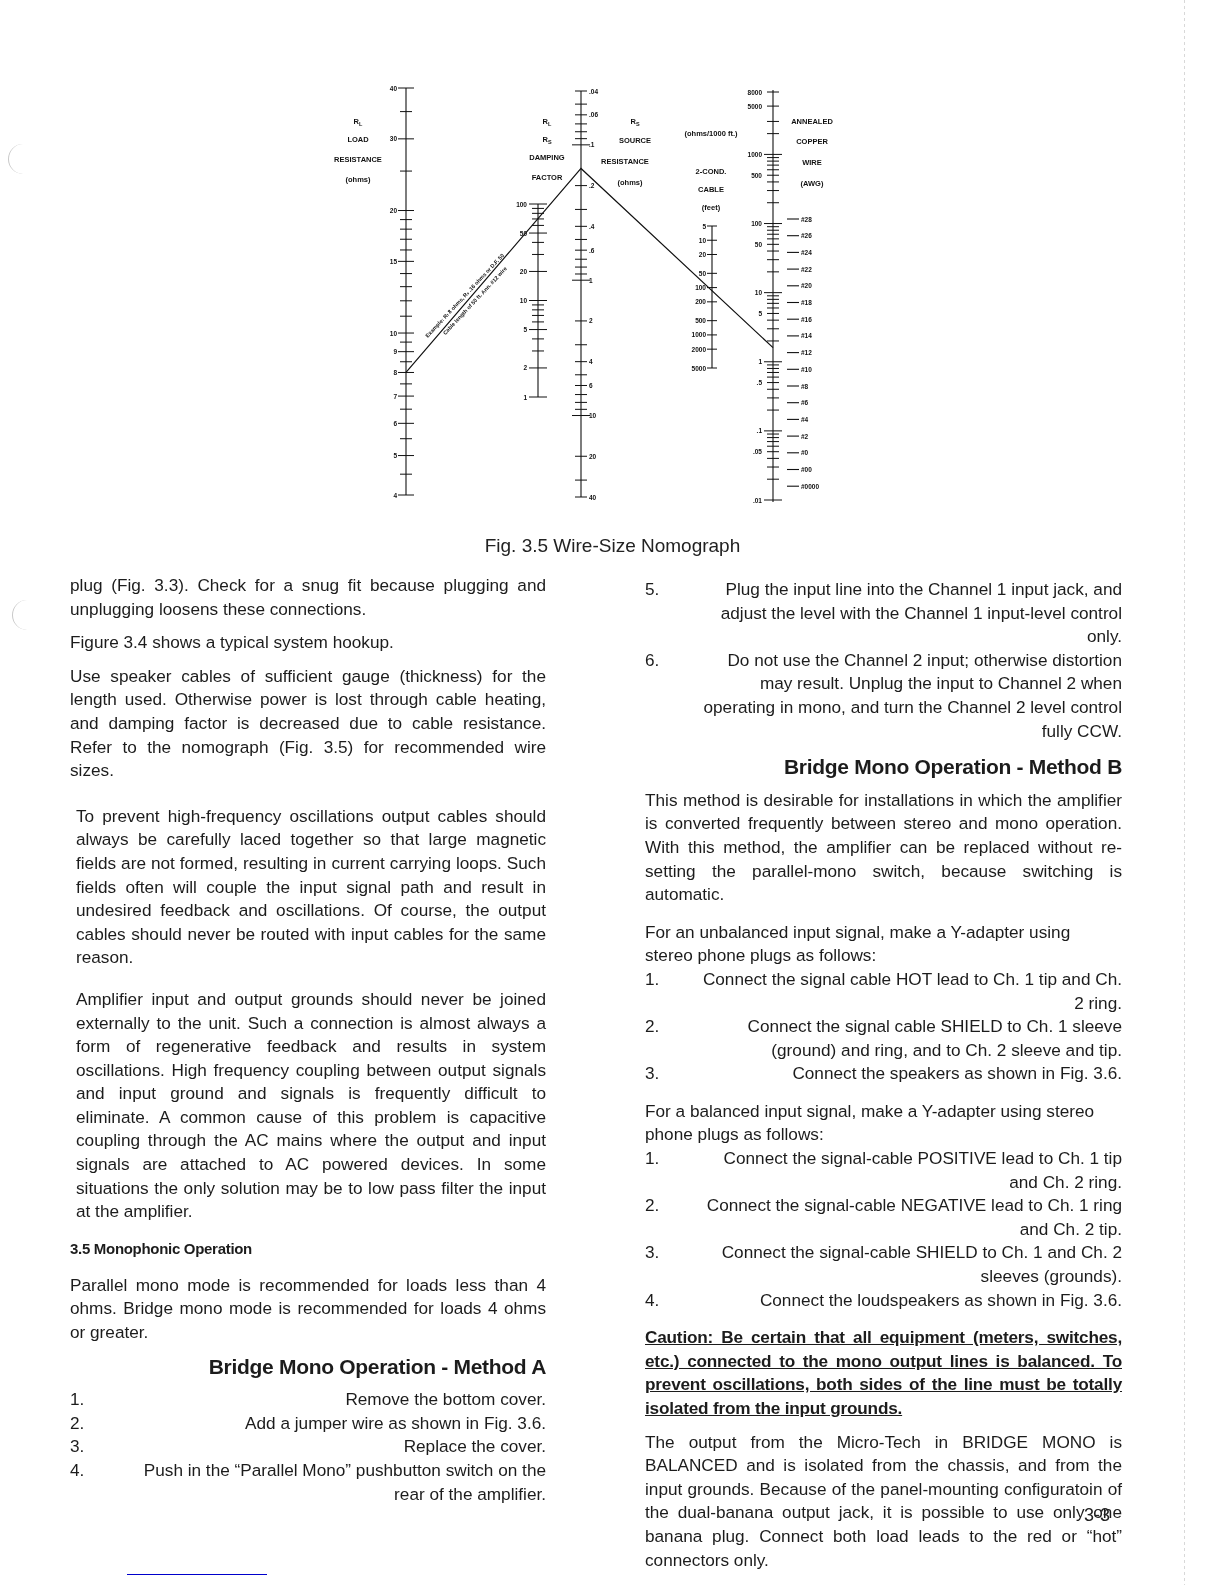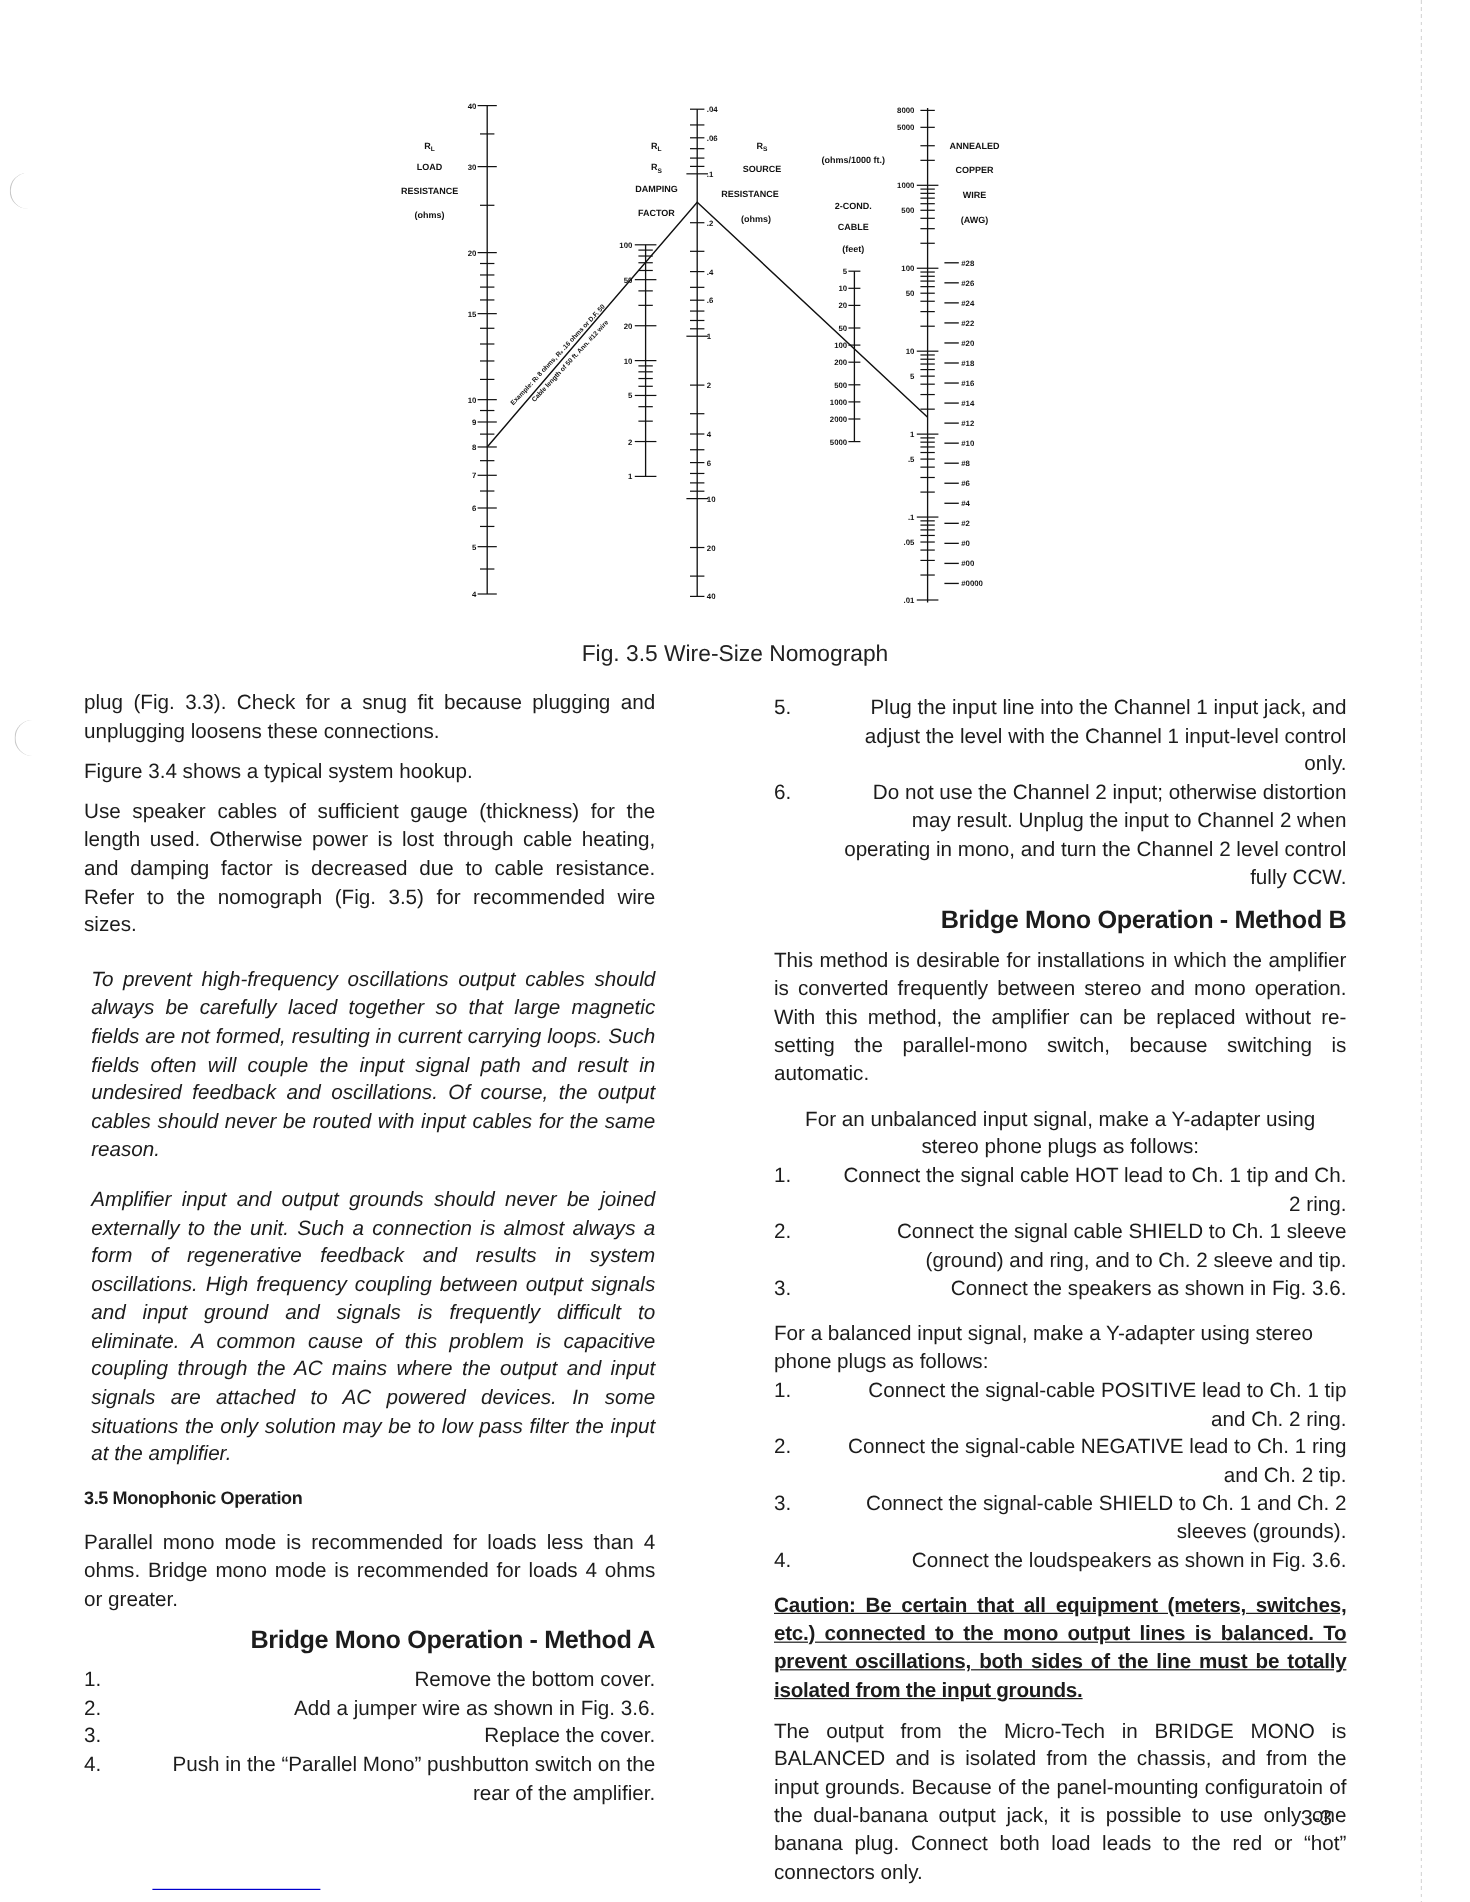--- a/index.html
+++ b/index.html
@@ -28,21 +28,21 @@
   .fig-caption {
     position: absolute; left: 0; width: 1225px; top: 535px; text-align: center;
     font-size: 19px; color: #222;
   }
 
   .col { position: absolute; font-size: 17.2px; line-height: 23.6px; color: #1c1c1c; }
   .col-left { left: 70px; top: 574px; width: 476px; }
   .col-right { left: 645px; top: 578px; width: 477px; }
   .col p { margin: 0 0 10px 0; text-align: justify; }
   .col p.tight { margin-bottom: 0; }
-  .indent { padding-left: 6px; font-style: italic; }
+  .indent { padding-left: 6px; }
   .sec-heading { font-size: 15px; font-weight: bold; margin: 4px 0 10px 0; letter-spacing: -0.3px; line-height: 30px; }
   .sub-heading { font-size: 21px; font-weight: bold; margin: 6px 0 10px 0; letter-spacing: -0.3px; text-align: right; }
   ol.steps { list-style: none; margin: 0 0 10px 0; padding: 0; }
   ol.steps li { display: flex; }
   ol.steps li .num { width: 46px; flex: 0 0 46px; }
   ol.steps li .txt { flex: 1; text-align: right; }
   .caution { font-weight: bold; text-align: justify; margin: 0 0 10px 0; letter-spacing: -0.2px; text-decoration: underline; }
   .page-number { position: absolute; left: 1084px; top: 1505px; font-size: 18px; color: #222; }
 </style>
 </head>
@@ -369,21 +369,21 @@
         <span class="num">5.</span>
         <span class="txt">Plug the input line into the Channel 1 input jack, and adjust the level with the Channel 1 input-level control only.</span>
       </li>
       <li>
         <span class="num">6.</span>
         <span class="txt">Do not use the Channel 2 input; otherwise distortion may result. Unplug the input to Channel 2 when operating in mono, and turn the Channel 2 level control fully CCW.</span>
       </li>
     </ol>
   <div class="sub-heading">Bridge Mono Operation - Method B</div>
   <p style="margin-bottom:14px">This method is desirable for installations in which the amplifier is converted frequently between stereo and mono operation. With this method, the amplifier can be replaced without re-setting the parallel-mono switch, because switching is automatic.</p>
-  <p class="tight" style="text-align:center">For an unbalanced input signal, make a Y-adapter using stereo phone plugs as follows:</p>
+  <p class="tight" style="text-align:left">For an unbalanced input signal, make a Y-adapter using stereo phone plugs as follows:</p>
   <ol class="steps" id="unbalanced-list" style="margin-bottom:14px">
       <li>
         <span class="num">1.</span>
         <span class="txt">Connect the signal cable HOT lead to Ch. 1 tip and Ch. 2 ring.</span>
       </li>
       <li>
         <span class="num">2.</span>
         <span class="txt">Connect the signal cable SHIELD to Ch. 1 sleeve (ground) and ring, and to Ch. 2 sleeve and tip.</span>
       </li>
       <li>

